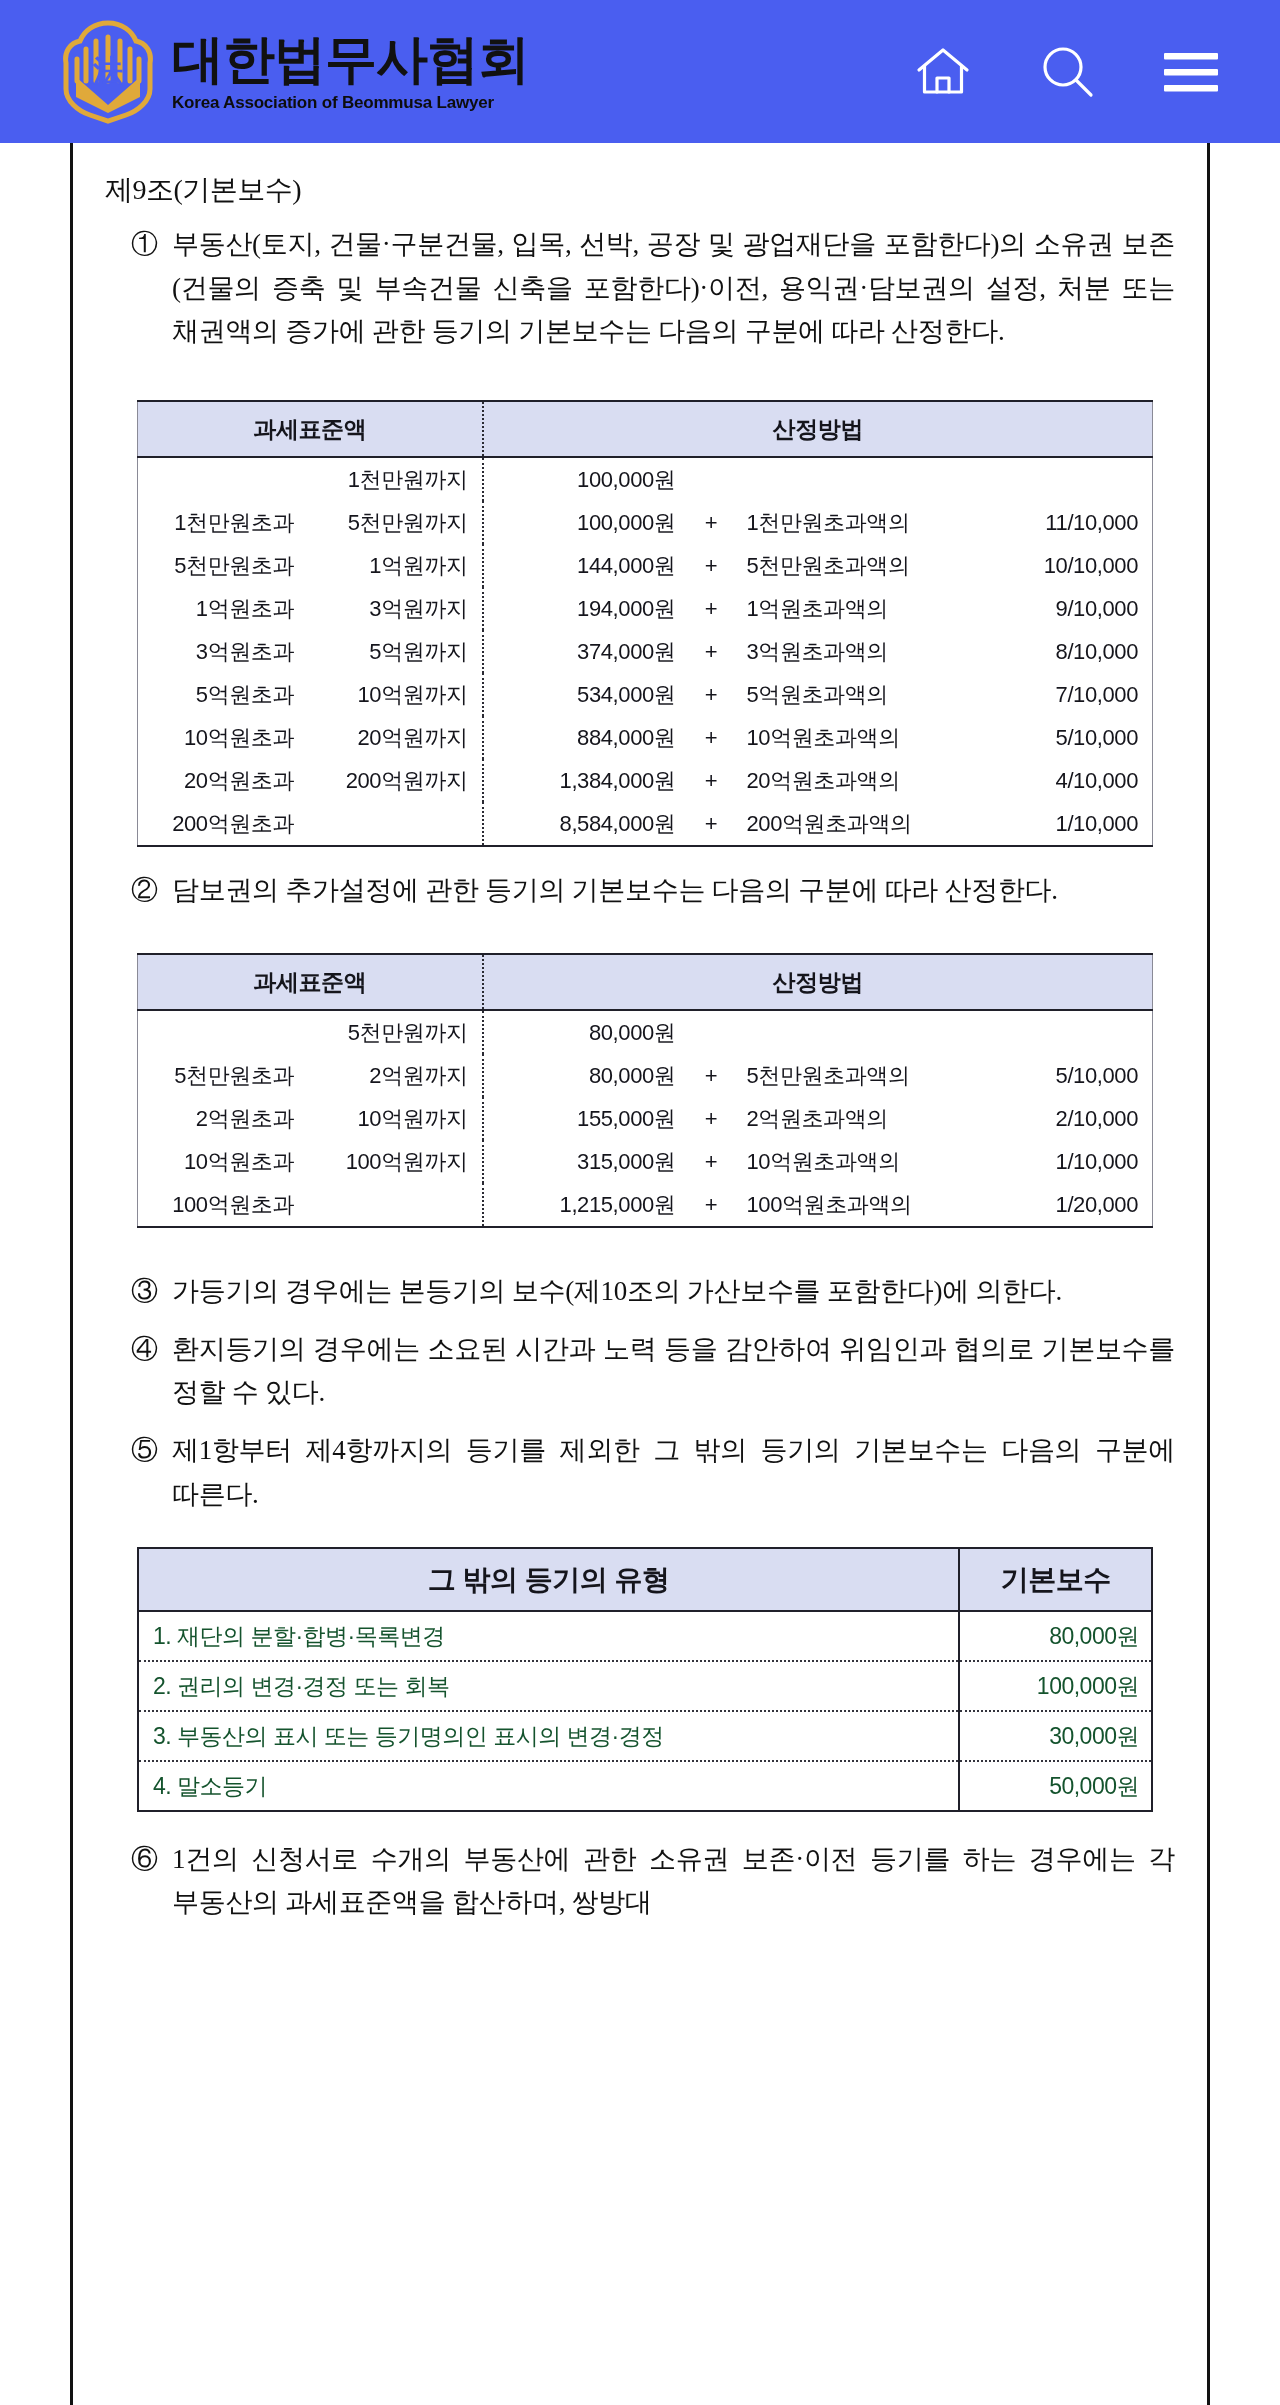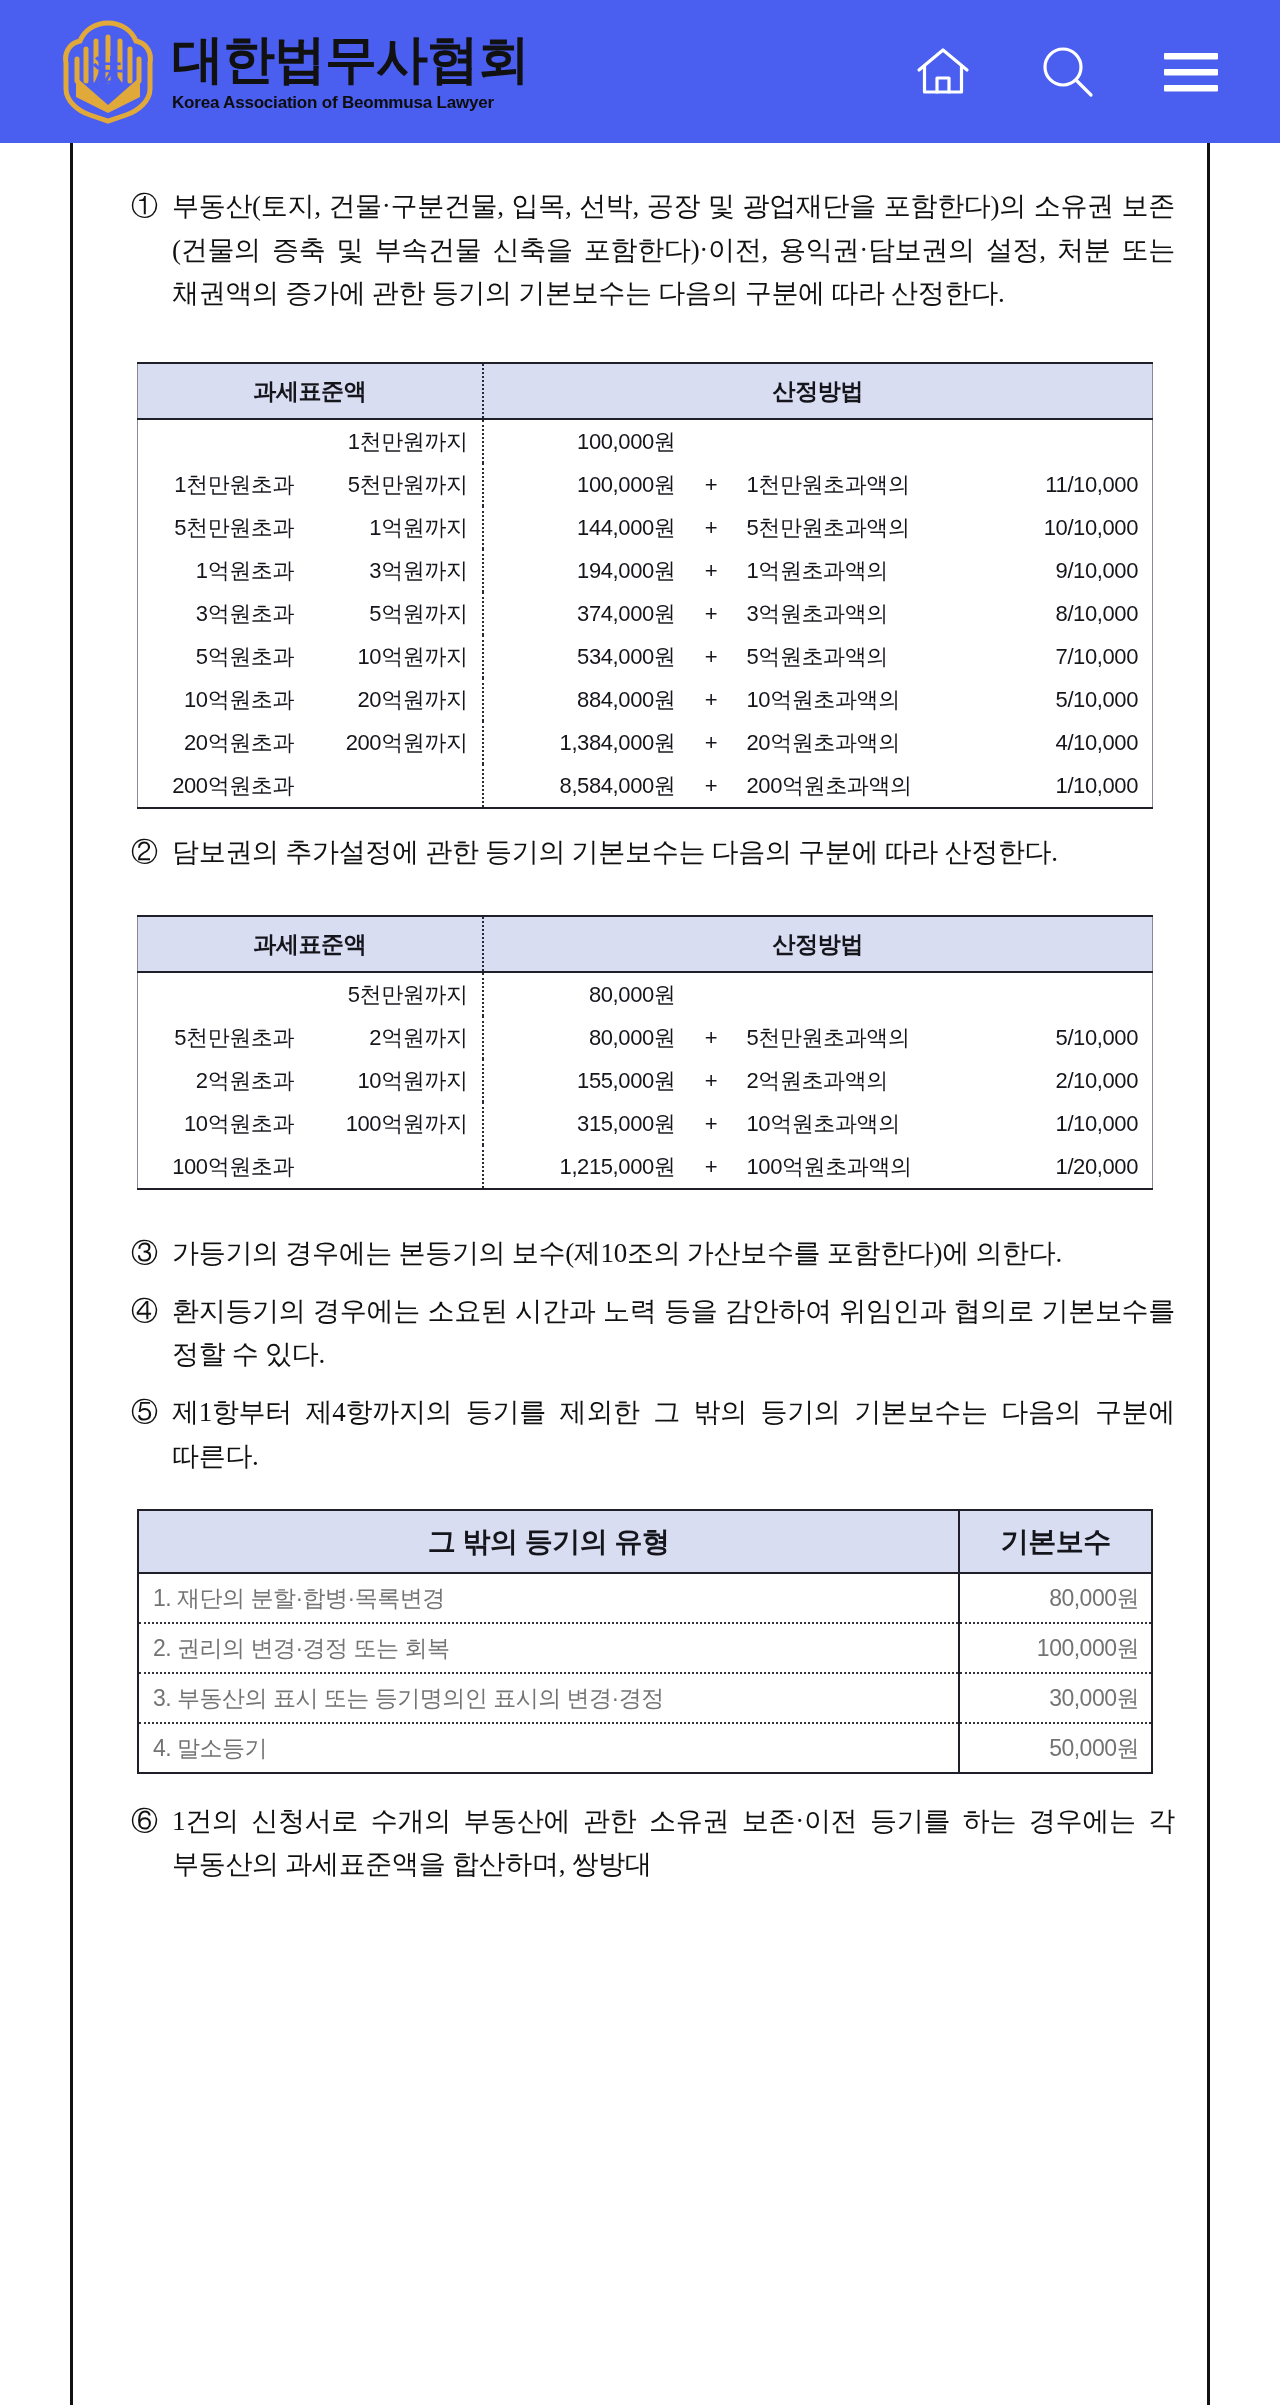--- a/index.html
+++ b/index.html
@@ -219,21 +219,21 @@
     font-weight: 700;
     color: #15151c;
     padding: 12px 0 11px 0;
     border-bottom: 2px solid #20202a;
     letter-spacing: -0.5px;
   }
   table.typetbl thead th.th-type { border-right: 2px solid #20202a; }
 
   table.typetbl tbody td {
     font-size: 23px;
-    color: #737373;
+    color: #14532d;
     padding: 9px 0 8px 0;
     letter-spacing: -0.5px;
     border-bottom: 2px dotted #33333c;
   }
   table.typetbl tbody tr:last-child td { border-bottom: none; }
 
   td.td-type {
     text-align: left;
     padding-left: 14px !important;
     border-right: 2px solid #20202a;
@@ -354,20 +354,21 @@
         </svg>
       </div>
 
     </nav>
   </header>
 
   <main class="doc-viewport">
     <div class="doc-page">
       <div class="doc-inner">
 
+        <h1 class="article-title">제9조(기본보수)</h1>
 
         <div class="para">
           <span class="para-num">①</span>
           <span class="para-body">부동산(토지, 건물·구분건물, 입목, 선박, 공장 및 광업재단을 포함한다)의 소유권 보존(건물의 증축 및 부속건물 신축을 포함한다)·이전, 용익권·담보권의 설정, 처분 또는 채권액의 증가에 관한 등기의 기본보수는 다음의 구분에 따라 산정한다.</span>
         </div>
 
         <div class="sched-wrap">
           <table class="sched">
             <thead>
               <tr>

